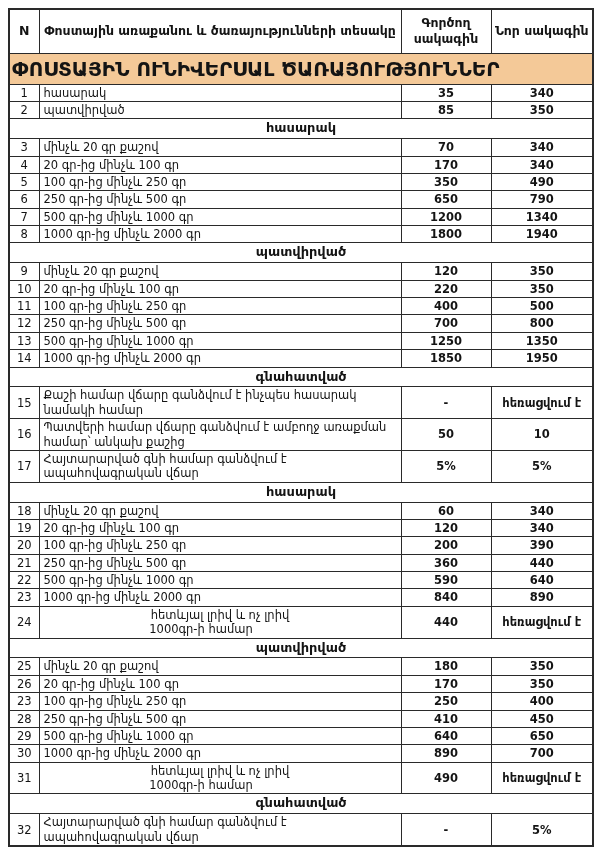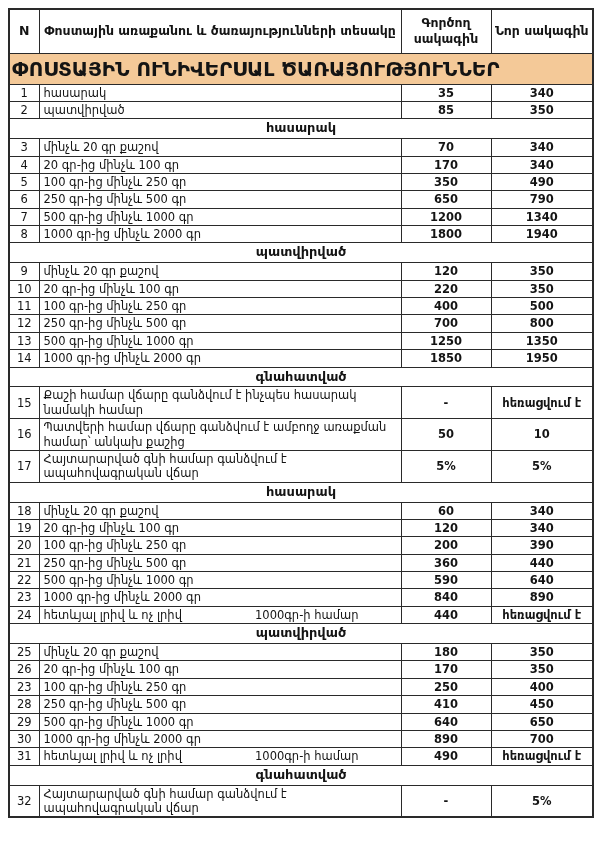--- a/index.html
+++ b/index.html
@@ -62,22 +62,23 @@
   td.n-cell {
     text-align: center;
     font-size: 11.5px;
   }
   td.desc-cell {
     text-align: left;
     padding-left: 10px;
   }
   td.desc-cell .desc-wrap {
     display: flex;
-    justify-content: space-between;
+    justify-content: flex-start;
     align-items: center;
+    flex-direction: column;
   }
   td.desc-cell .desc-secondary {
     margin-right: 38px;
   }
   td.num-cell {
     text-align: center;
     font-weight: bold;
     font-size: 12px;
   }
 </style>

